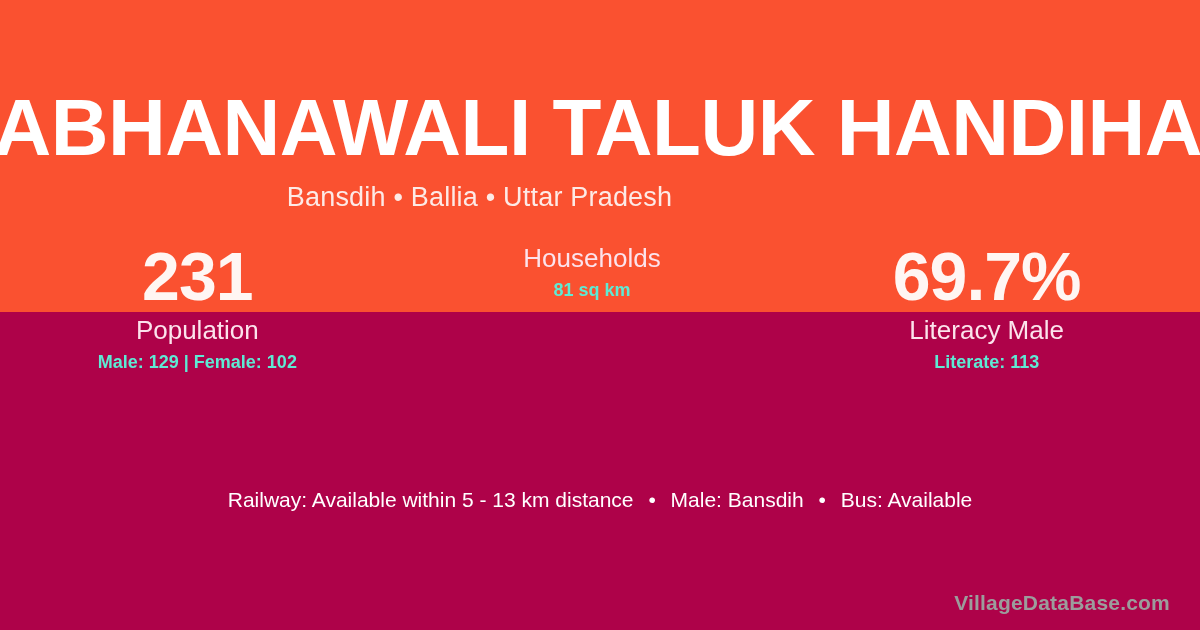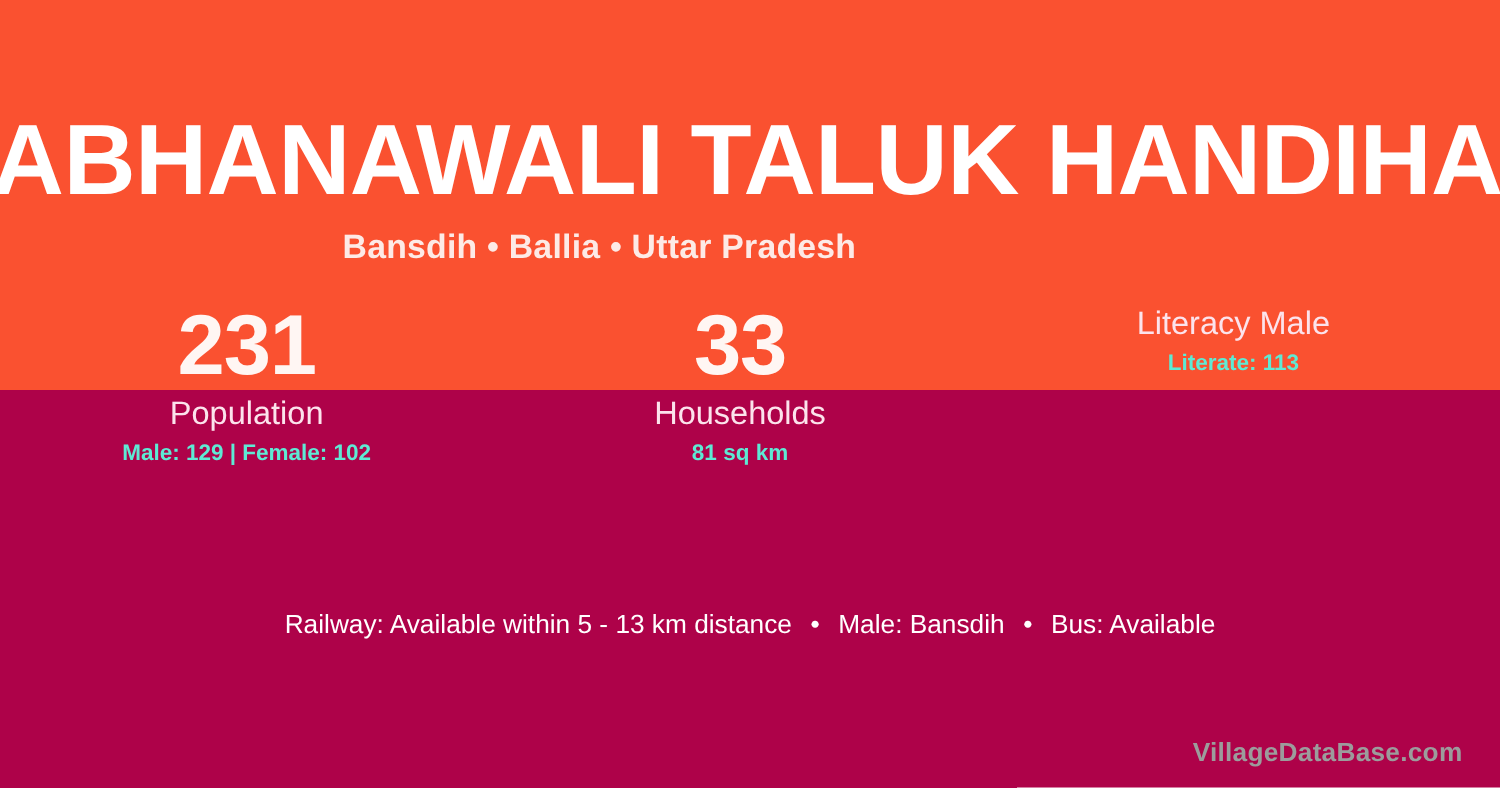--- a/index.html
+++ b/index.html
@@ -56,21 +56,21 @@
     color: #FFFFFF;
     text-align: center;
   }
   #village-subtitle {
     position: absolute;
     left: 0;
     top: 182px;
     width: 959px;
     text-align: center;
     font-size: 27px;
-    font-weight: 700;
+    font-weight: 400;
     color: #FDEAE6;
     letter-spacing: 0.2px;
   }
 
   
   #stats-row {
     position: absolute;
     left: 0;
     top: 240px;
     width: 1184px;
@@ -152,26 +152,26 @@
 
   <div id="stats-row">
 
     <div class="stat-block">
       <div class="stat-value">231</div>
       <div class="stat-label">Population</div>
       <div class="stat-sub">Male: 129 | Female: 102</div>
     </div>
 
     <div class="stat-block">
-      <div class="stat-value">33</div>
       <div class="stat-label">Households</div>
       <div class="stat-sub">81 sq km</div>
     </div>
 
     <div class="stat-block">
+      <div class="stat-value">69.7%</div>
       <div class="stat-label">Literacy Male</div>
       <div class="stat-sub">Literate: 113</div>
     </div>
 
   </div>
 
   <div id="amenities">
     <span>Railway: Available within 5 - 13 km distance</span>
     <span class="amenity-sep">•</span>
     <span>Male: Bansdih</span>

